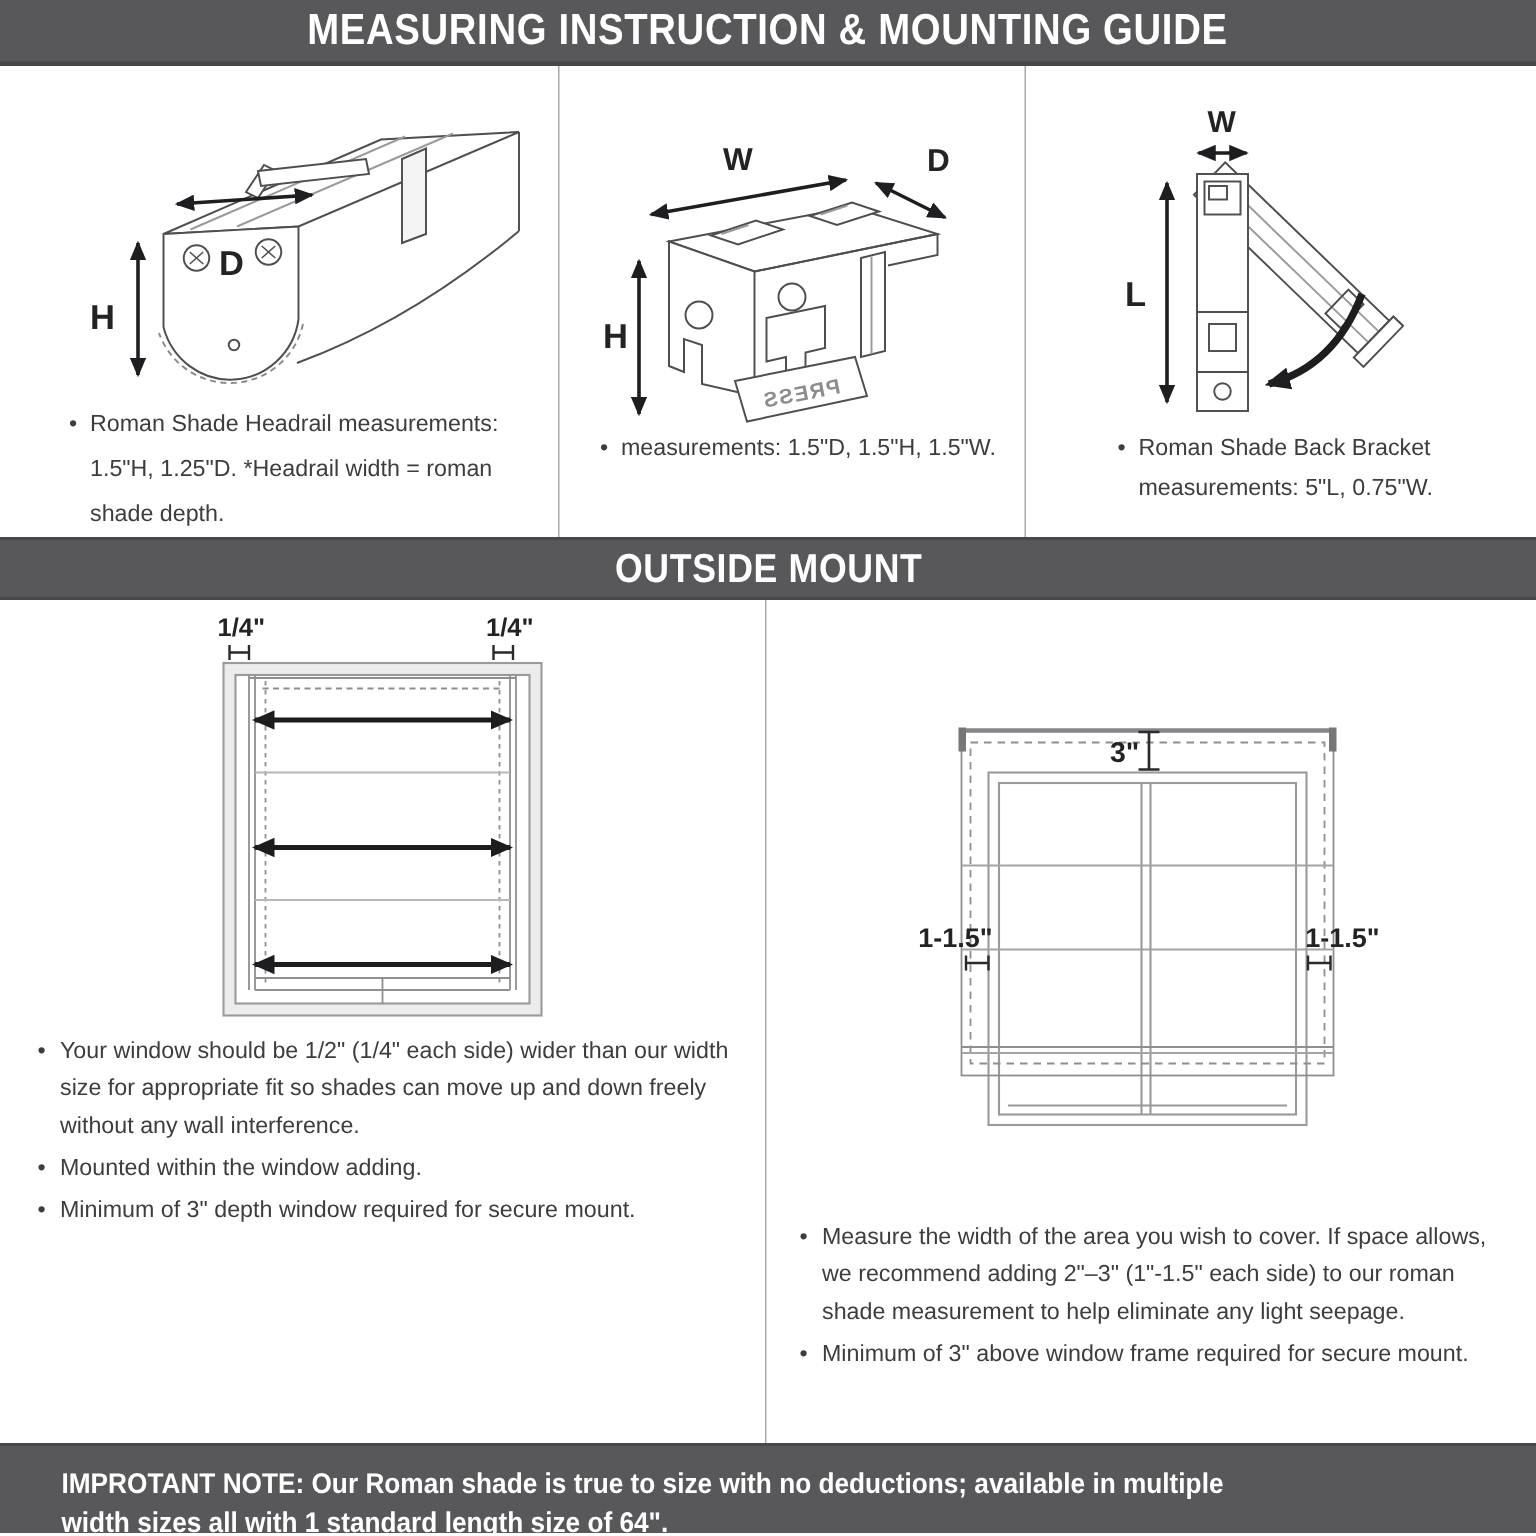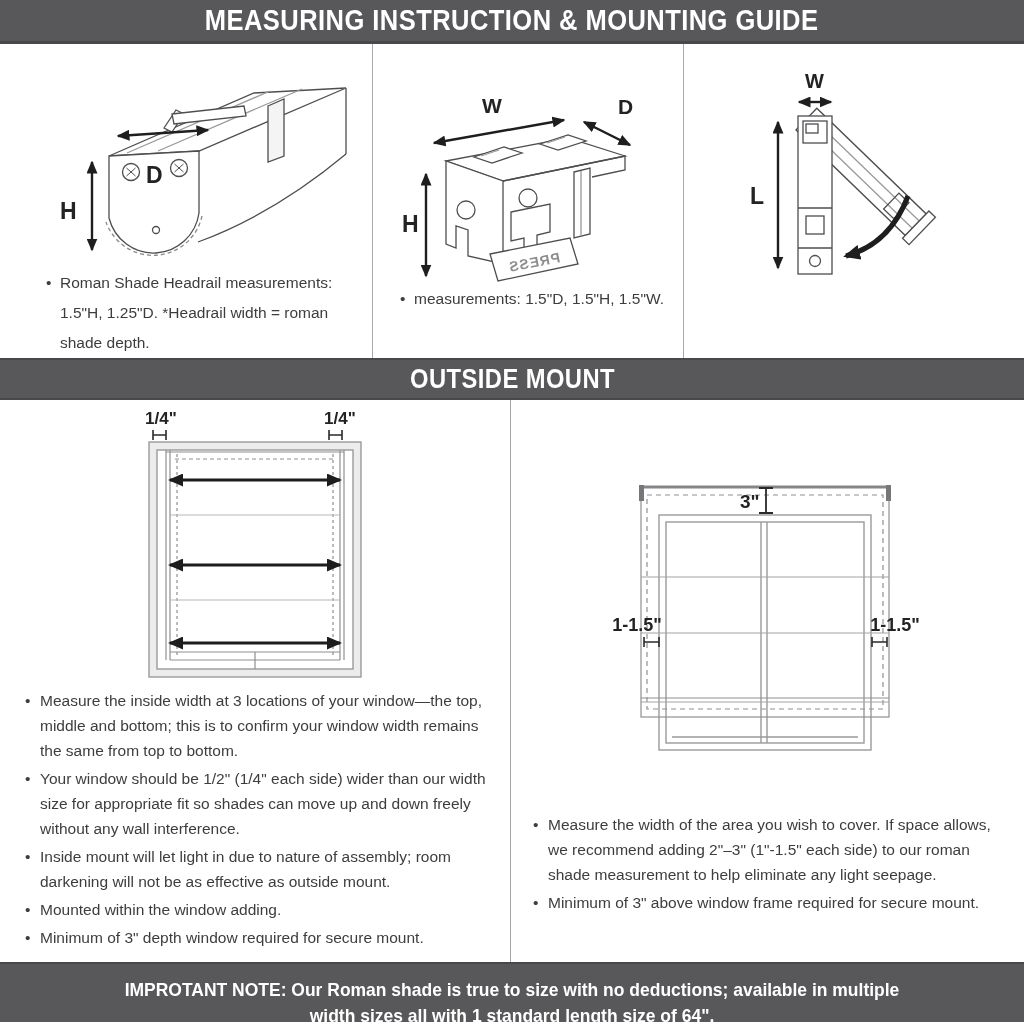--- a/index.html
+++ b/index.html
@@ -36,21 +36,21 @@
   .mbar-right{flex:1;}
   .content{position:absolute;left:0;top:400px;width:1024px;height:562px;display:flex;}
   .ccol{position:relative;height:562px;}
   .ccol-left{width:510px;border-right:1px solid #a8a8a8;}
   .ccol-right{flex:1;}
   ul.bullets{list-style:none;margin:0;padding:0;position:absolute;font-size:15.5px;line-height:25px;}
   ul.bullets li{position:relative;padding-left:15px;margin-bottom:3px;}
   ul.bullets li::before{content:"•";position:absolute;left:0;top:0;}
   .footer{
     position:absolute;left:0;top:962px;width:1024px;height:60px;background:#58585a;
-    border-top:2px solid #48484b;color:#fff;text-align:center;padding-top:13px;box-sizing:border-box;
+    border-top:2px solid #48484b;color:#fff;padding-top:13px;box-sizing:border-box;
   }
   .footer .ln{font-size:19px;font-weight:bold;line-height:26px;white-space:nowrap;display:block;transform:scaleX(.92);}
   svg{position:absolute;}
   svg text{font-family:"Liberation Sans", sans-serif;}
   .dimlbl{font-weight:bold;fill:#232325;}
 </style>
 </head>
 <body>
 
 <div class="bar topbar">
@@ -166,20 +166,26 @@
         <circle cx="123" cy="205" r="5.5"></circle>
       </g>
       <path d="M216,140 Q198,188 154,200" stroke="#1e1e20" stroke-width="5" fill="none" marker-end="url(#m3b)"></path>
       <g stroke="#1e1e20" stroke-width="2.4" fill="none">
         <line x1="107" y1="46" x2="139" y2="46" marker-start="url(#m3)" marker-end="url(#m3)"></line>
         <line x1="86" y1="66" x2="86" y2="212" marker-start="url(#m3)" marker-end="url(#m3)"></line>
       </g>
       <text class="dimlbl" x="113" y="32" font-size="20">W</text>
       <text class="dimlbl" x="58" y="148" font-size="23">L</text>
     </svg>
+    <div class="caption" style="left:75px;top:241px;line-height:27px;width:260px;">
+      <div class="cap-rel">
+        <div class="ln">Roman Shade Back Bracket</div>
+        <div class="ln">measurements: 5"L, 0.75"W.</div>
+      </div>
+    </div>
   </div>
 </div>
 
 <div class="mount-bars">
   <div class="mbar mbar-right">
     <span class="t">OUTSIDE MOUNT</span>
   </div>
 </div>
 
 <div class="content">
@@ -216,23 +222,21 @@
         <line x1="35" y1="260" x2="205" y2="260"></line>
         <line x1="120" y1="252" x2="120" y2="269"></line>
       </g>
       <g stroke="#1d1d1f" stroke-width="3.2" fill="none">
         <line x1="35" y1="80" x2="205" y2="80" marker-start="url(#m4)" marker-end="url(#m4)"></line>
         <line x1="35" y1="165" x2="205" y2="165" marker-start="url(#m4)" marker-end="url(#m4)"></line>
         <line x1="35" y1="243" x2="205" y2="243" marker-start="url(#m4)" marker-end="url(#m4)"></line>
       </g>
     </svg>
     <ul class="bullets" style="left:25px;top:288px;width:468px;">
-      <li>Measure the inside width at 3 locations of your window—the top, middle and bottom; this is to confirm your window width remains the same from top to bottom.</li>
       <li>Your window should be 1/2" (1/4" each side) wider than our width size for appropriate fit so shades can move up and down freely without any wall interference.</li>
-      <li>Inside mount will let light in due to nature of assembly; room darkening will not be as effective as outside mount.</li>
       <li>Mounted within the window adding.</li>
       <li>Minimum of 3" depth window required for secure mount.</li>
     </ul>
   </div>
 
   <div class="ccol ccol-right">
     <svg style="left:83px;top:55px;" width="340" height="320" viewBox="0 0 340 320">
       <g stroke="#9a9a9a" stroke-width="1.4" fill="none">
         <rect x="65" y="60" width="212" height="235" fill="#ffffff"></rect>
         <rect x="72" y="67" width="198" height="221"></rect>

